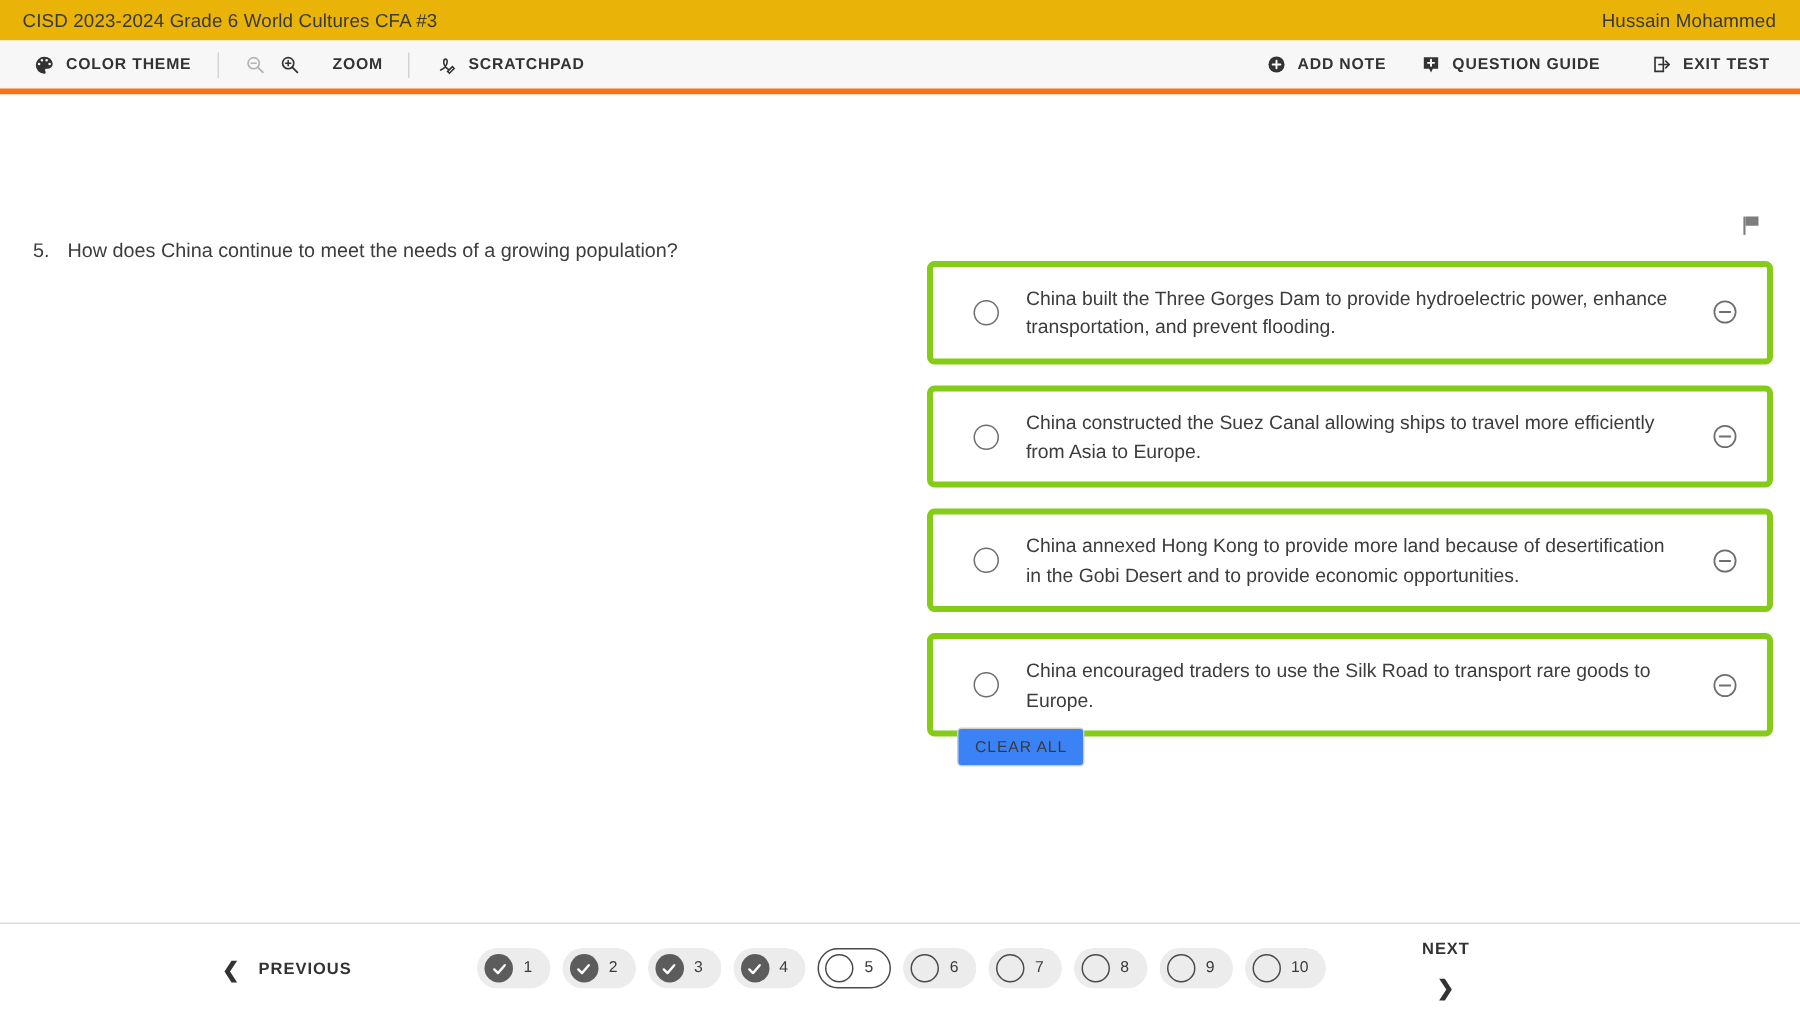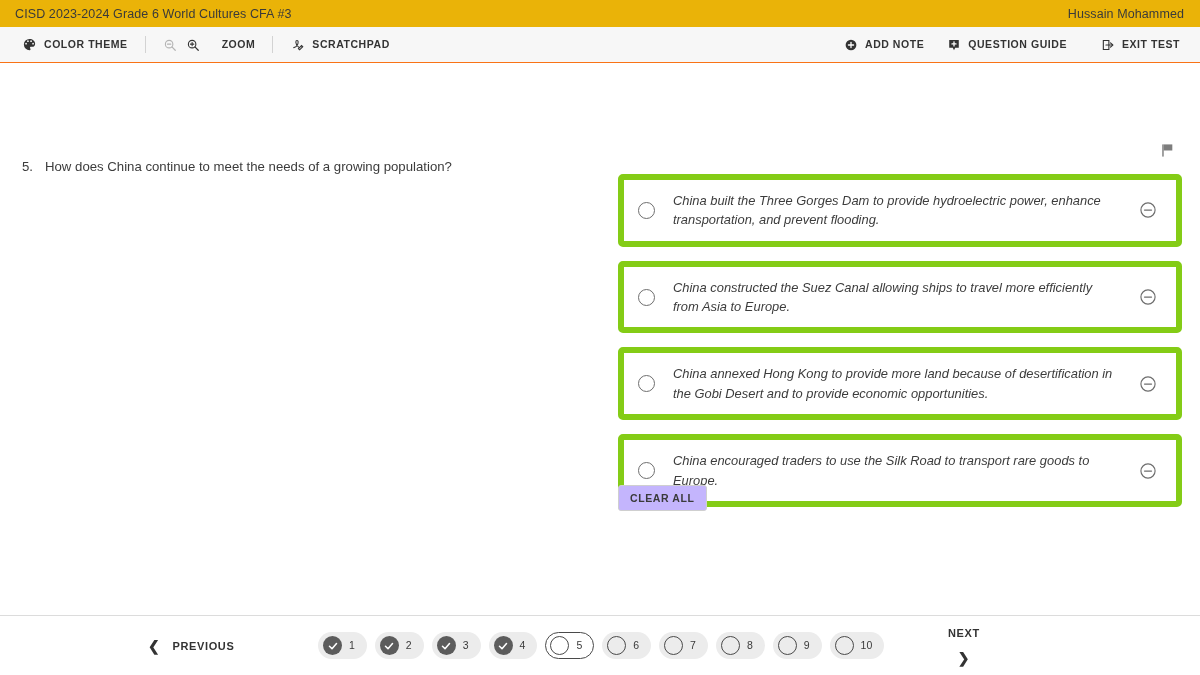--- a/index.html
+++ b/index.html
@@ -19,21 +19,21 @@
     display: flex; align-items: center; justify-content: space-between;
     padding: 0 16px 0 15px;
   }
   .title-text { font-size: 12.5px; color: #3a3a3a; letter-spacing: .1px; }
   .user-name  { font-size: 12.5px; color: #3a3a3a; letter-spacing: .1px; margin-left: 44px; }
 
   
   .toolbar {
     height: 36px; min-height: 36px;
     background: #f7f7f7;
-    border-bottom: 1px solid #f97316;
+    border-bottom: 4px solid #f97316;
     display: flex; align-items: center; justify-content: space-between;
     padding: 0 14px 0 16px;
   }
   .tb-group { display: flex; align-items: center; }
   .tb-item {
     display: flex; align-items: center; gap: 7px;
     padding: 3px 6px; cursor: pointer;
     color: #333; font-size: 10.5px; font-weight: 700; letter-spacing: .55px;
     white-space: nowrap;
   }
@@ -56,53 +56,52 @@
     display: flex; gap: 9px;
     font-size: 13.2px; color: #3c3c3c; line-height: 1.45;
   }
   .stem-num { min-width: 14px; }
 
   .options {
     position: absolute; left: 618px; top: 111px; width: 564px;
   }
   .opt {
     position: relative;
-    border: 6px solid #84cc16;
+    border: 4px solid #84cc16;
     border-radius: 5px;
     background: #fff;
     margin-bottom: 14px;
     min-height: 64px;
     display: flex; align-items: center;
-    padding: 11px 10px 11px 7px;
+    padding: 11px 10px 11px 20px;
     cursor: pointer;
-    font-style: italic;
   }
   .opt-radio {
     width: 17px; height: 17px; min-width: 17px;
     border: 1.6px solid #6e6e6e; border-radius: 50%;
     margin: 0 18px 0 7px;
     cursor: pointer;
   }
   .opt-text {
     flex: 1; font-size: 12.9px; line-height: 1.5; color: #3c3c3c;
     padding-right: 16px;
   }
   .opt-elim {
     width: 21px; height: 21px; min-width: 21px;
     margin-right: 8px; cursor: pointer;
     display: flex; align-items: center; justify-content: center;
   }
 
   .clear-all {
-    position: absolute; left: 618px; top: 422px;
-    background: #c4b5fd;
+    position: absolute; left: 638px; top: 422px;
+    background: #3b82f6;
     border: 1px solid #cfcfcf;
     border-radius: 3px;
     padding: 6px 11px;
-    font-size: 10.5px; font-weight: 700; letter-spacing: .6px;
+    font-size: 10.5px; font-weight: 400; letter-spacing: .6px;
     color: #3a3a3a; cursor: pointer;
     font-family: "Liberation Sans", sans-serif;
   }
 
   
   .bottombar {
     height: 60px; min-height: 60px;
     border-top: 1px solid #dcdcdc;
     background: #fff;
     display: flex; align-items: center;

